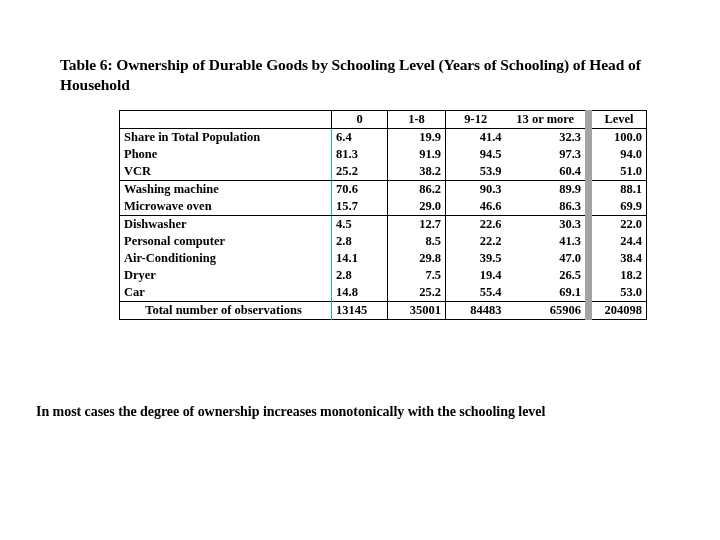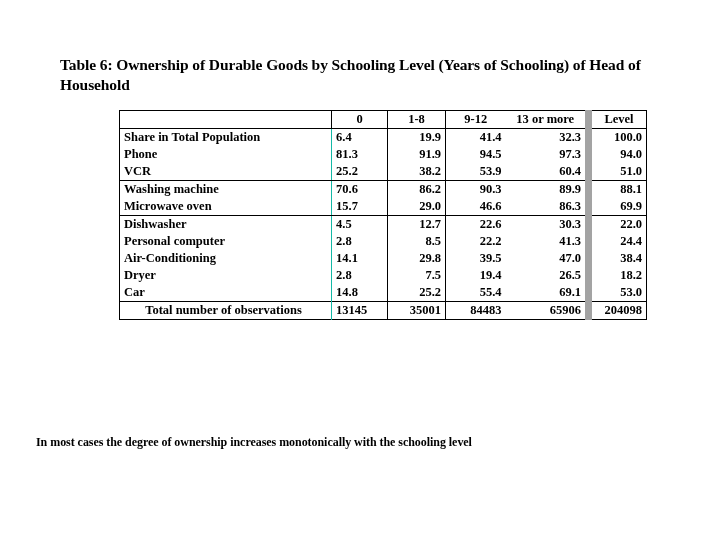--- a/index.html
+++ b/index.html
@@ -98,25 +98,24 @@
   
   tfoot td { border-top: 1px solid #000; }
   tfoot td.label { text-align: center; padding-left: 0; }
 
   
   #caption {
     position: absolute;
     left: 36px;
     top: 402px;
     width: 660px;
-    font-size: 12px;
+    font-size: 14px;
     font-weight: bold;
     line-height: 19px;
     letter-spacing: -0.05px;
-    margin-top: 31px;
   }
 </style>
 </head>
 <body>
 
 <div id="slide">
 
   <div id="title">Table 6: Ownership of Durable Goods by Schooling Level (Years of Schooling) of Head of Household</div>
 
   <div id="table-wrap">

